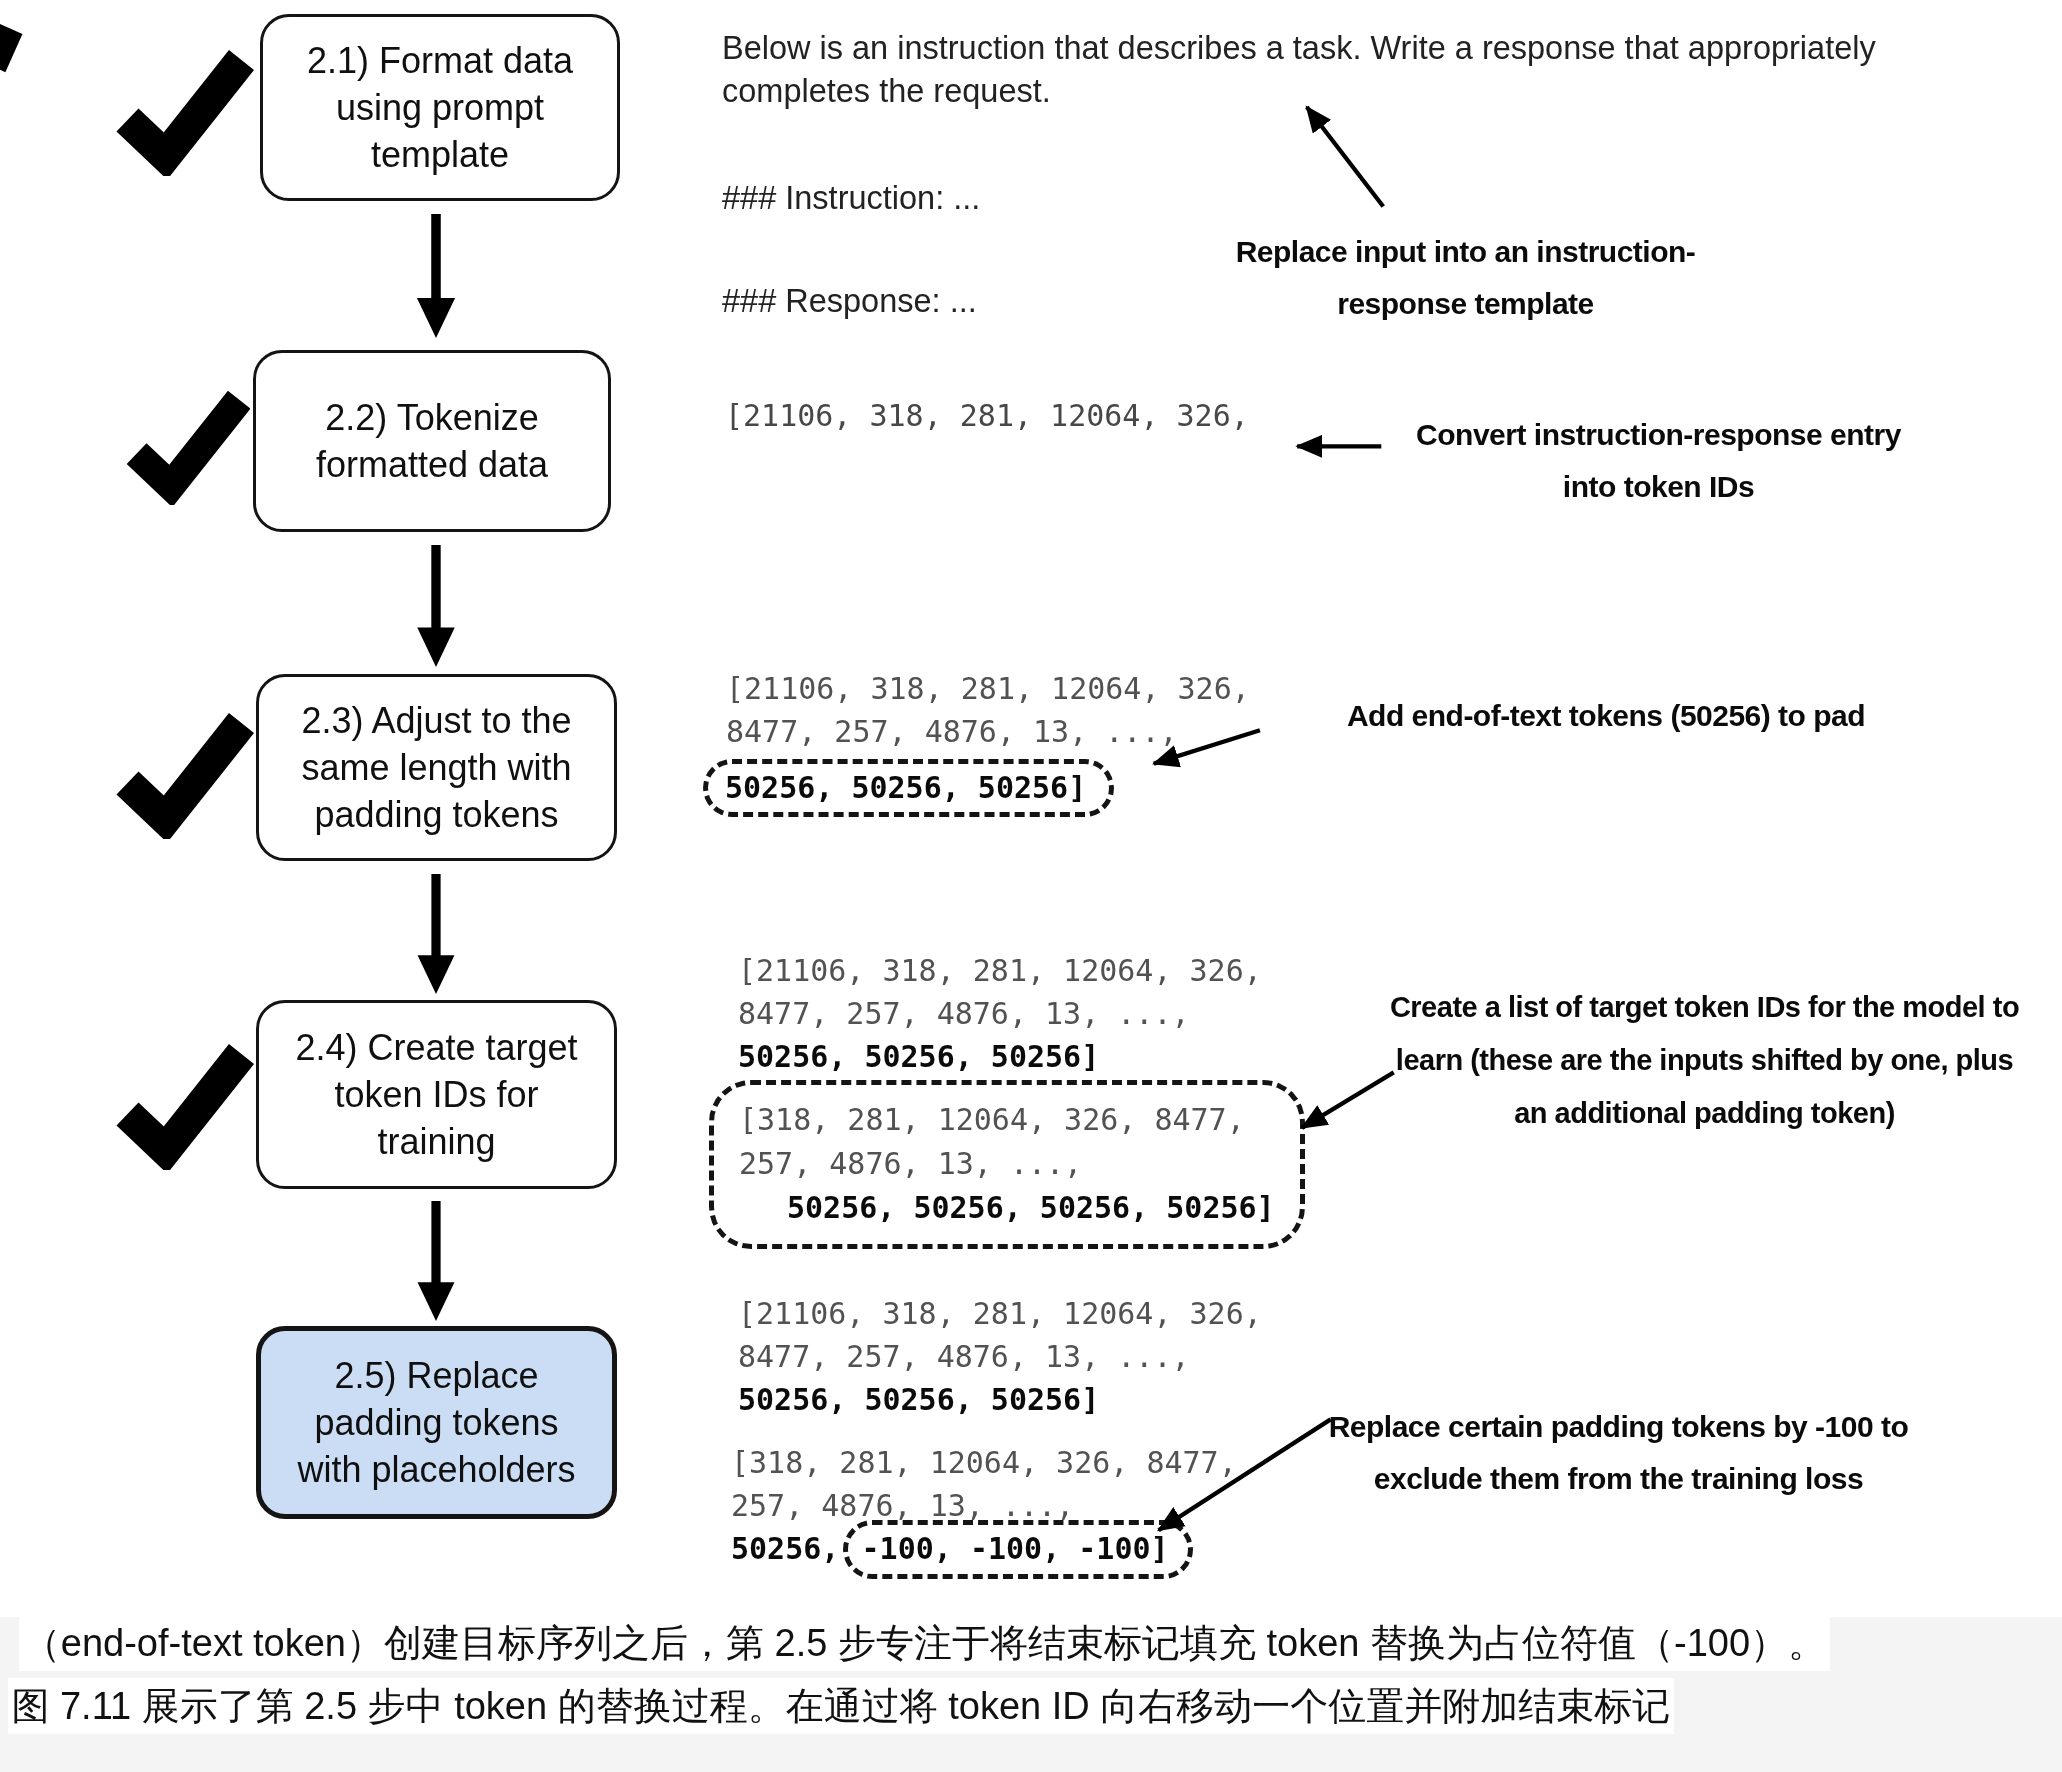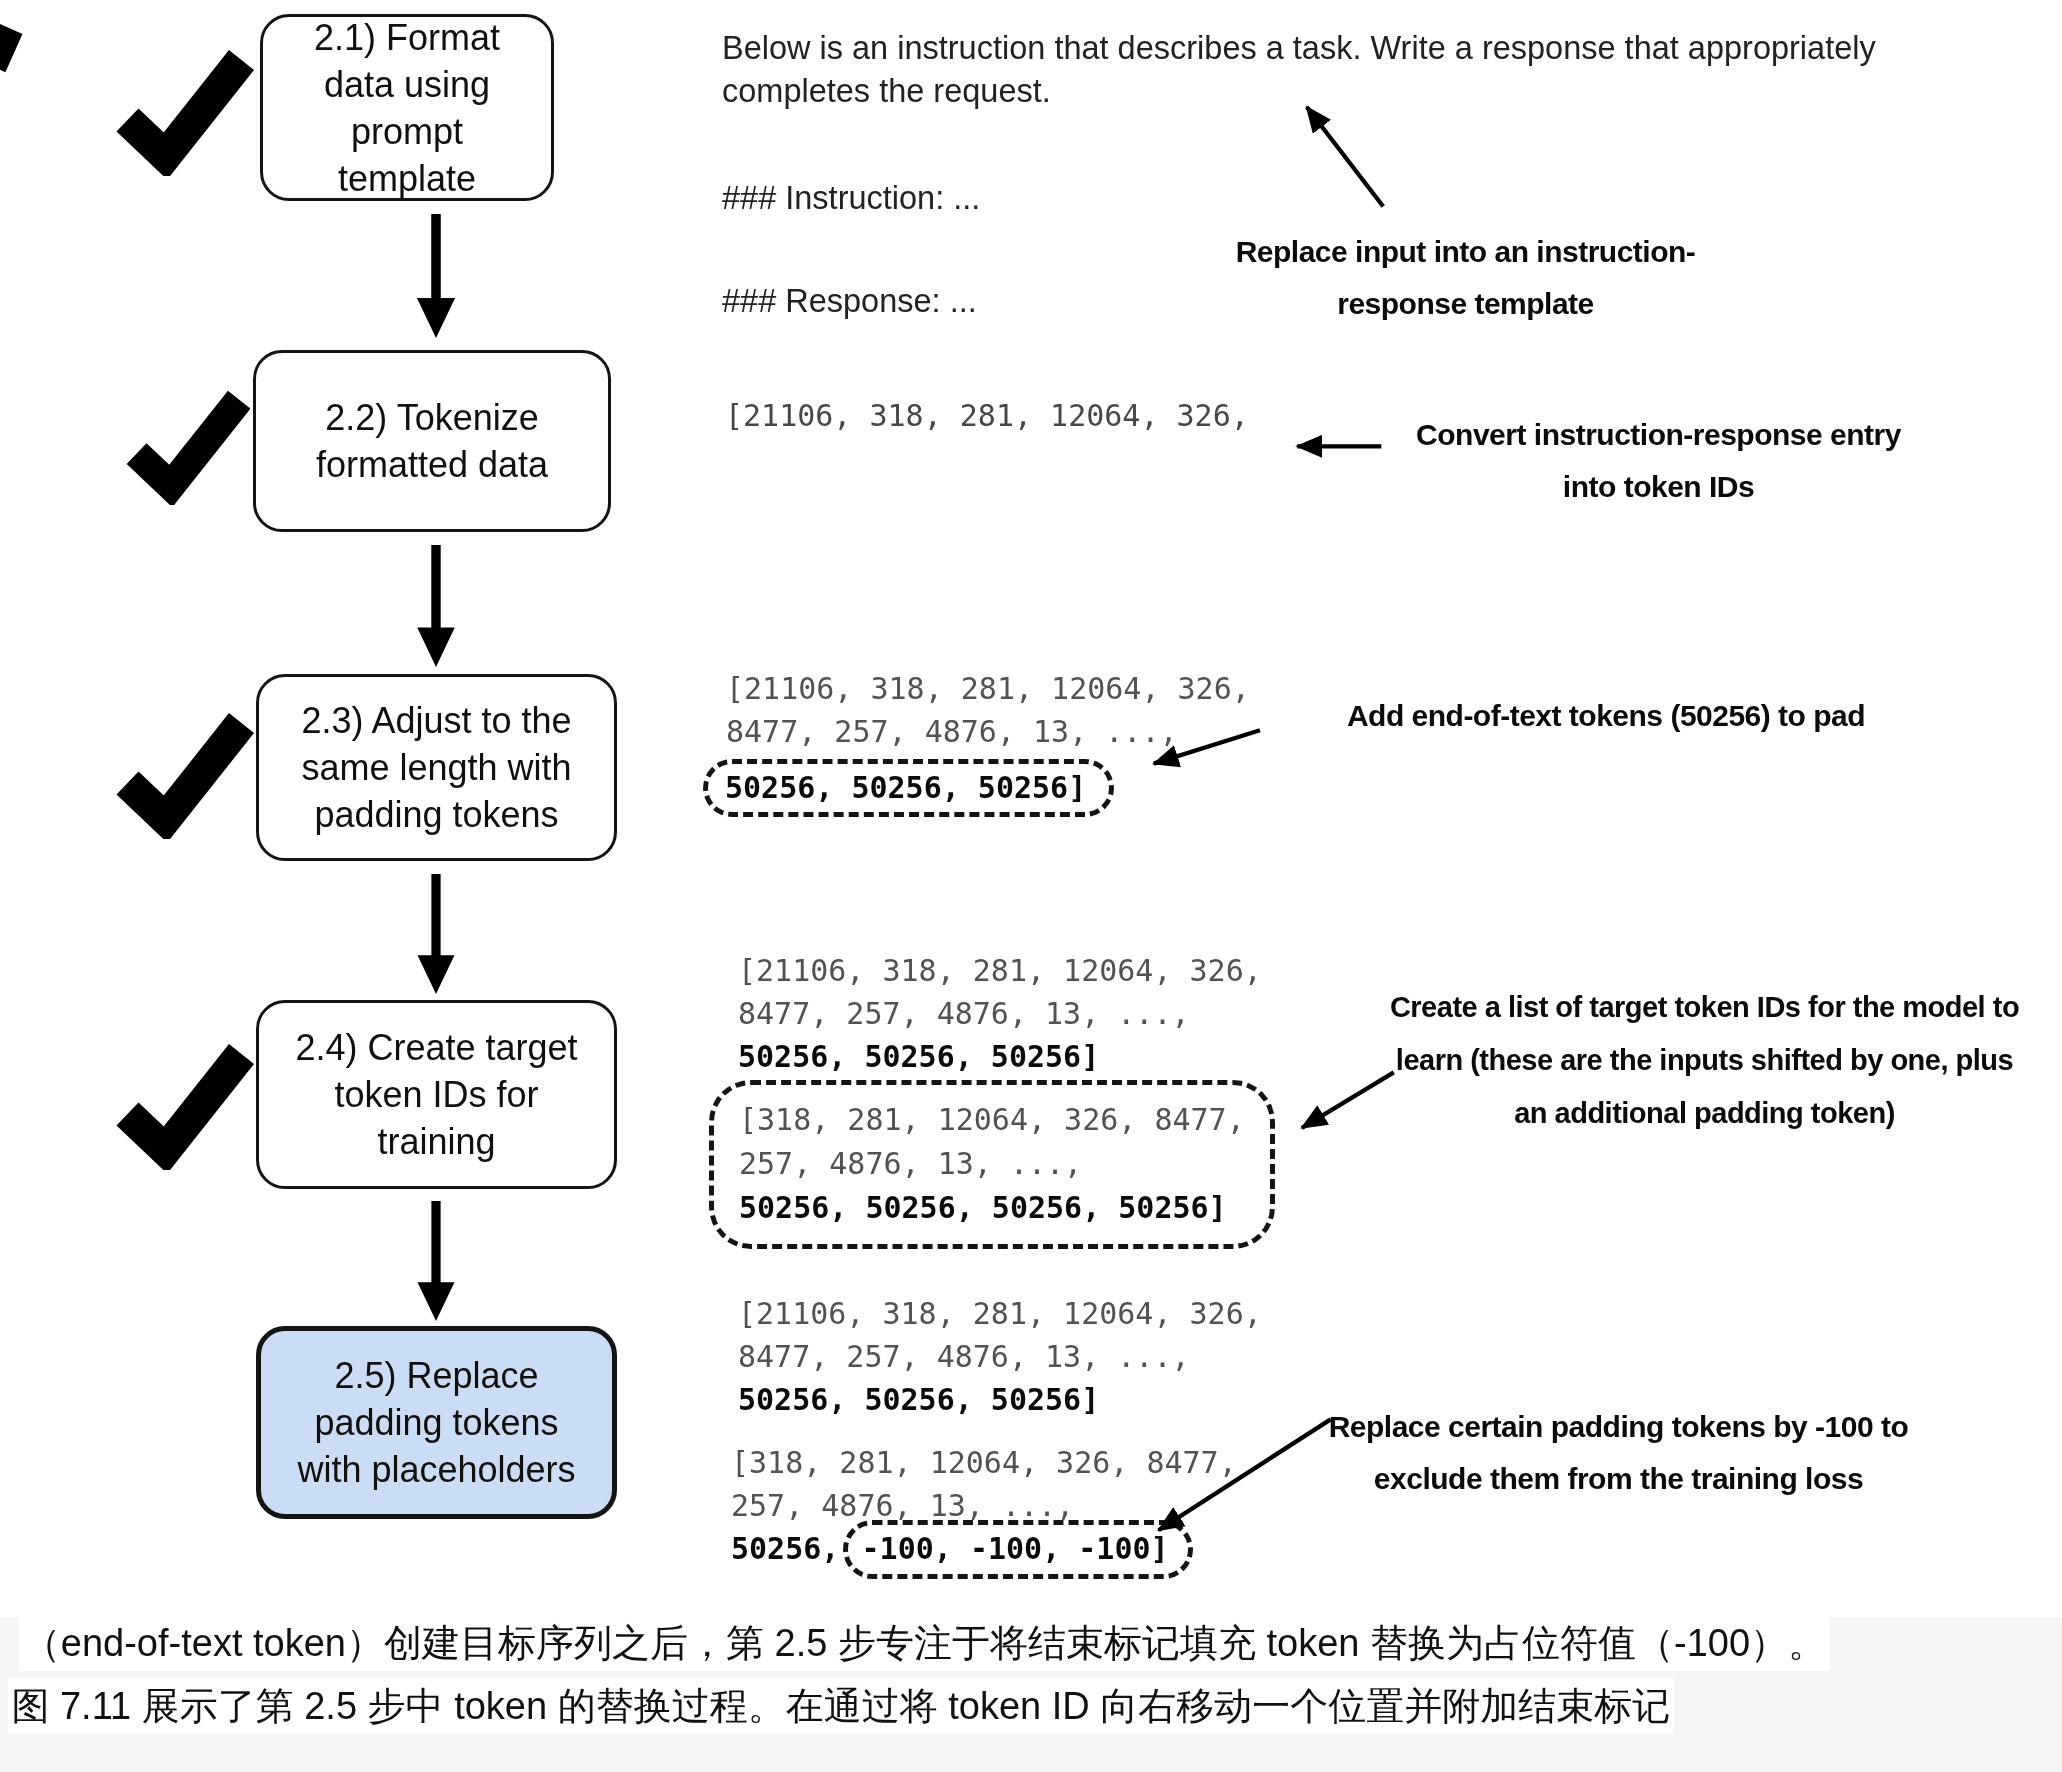--- a/index.html
+++ b/index.html
@@ -33,21 +33,21 @@
   .oval2 {
     display:inline-block; border:5.7px dashed #141414; border-radius:46px;
     padding:1.9px 19px 3.8px 13.4px; margin-left:3.8px; margin-top:-13.4px;
     font-weight:700; color:#0b0b0b;
   }
   .dashed-box {
     position:absolute; border:5.7px dashed #141414; border-radius:42px;
     padding:13.4px 25px; font-family:"DejaVu Sans Mono", monospace;
     font-size:30px; line-height:44px; color:#525252; white-space:nowrap;
   }
-  .dashed-box .b { font-weight:700; color:#0b0b0b; }
+  .dashed-box .b { font-weight:700; color:#0b0b0b;margin-left:48px; }
   .annot {
     position:absolute; font-weight:700; font-size:30px; line-height:52px;
     letter-spacing:-0.5px; text-align:center; color:#0b0b0b;
   }
   .annot.small { font-size:29px; line-height:53px; }
   
   .caption-band { position:absolute; left:0; top:1617px; width:2063px; height:155px; background:#f4f4f4; }
   .caption-line { position:absolute; font-size:38px; line-height:54px; color:#111;
     background:#ffffff; padding:1px 3.8px; white-space:nowrap; }
   
@@ -68,21 +68,21 @@
   <svg class="check" style="left:124px; top:386px;" width="126" height="119" viewBox="0 0 140 130">
       <polyline points="14,74 52,110 128,14" fill="none" stroke="#000" stroke-width="32"></polyline>
     </svg>
   <svg class="check" style="left:113px; top:709px;" width="141" height="130" viewBox="0 0 140 130">
       <polyline points="14,74 52,110 128,14" fill="none" stroke="#000" stroke-width="32"></polyline>
     </svg>
   <svg class="check" style="left:113px; top:1040px;" width="141" height="130" viewBox="0 0 140 130">
       <polyline points="14,74 52,110 128,14" fill="none" stroke="#000" stroke-width="32"></polyline>
     </svg>
 
-  <div class="step-box" style="left:260px; top:14.3px; width:294px; height:187px;">
+  <div class="step-box" style="left:260px; top:14.3px; width:360px; height:187px;">
     <span>2.1) Format data using prompt template</span>
   </div>
   <div class="step-box" style="left:253px; top:350px; width:358px; height:182px;">
     <span>2.2) Tokenize formatted data</span>
   </div>
   <div class="step-box" style="left:256px; top:674px; width:361px; height:187px;">
     <span>2.3) Adjust to the same length with padding tokens</span>
   </div>
   <div class="step-box" style="left:256px; top:1000px; width:361px; height:189px;">
     <span>2.4) Create target token IDs for training</span>

